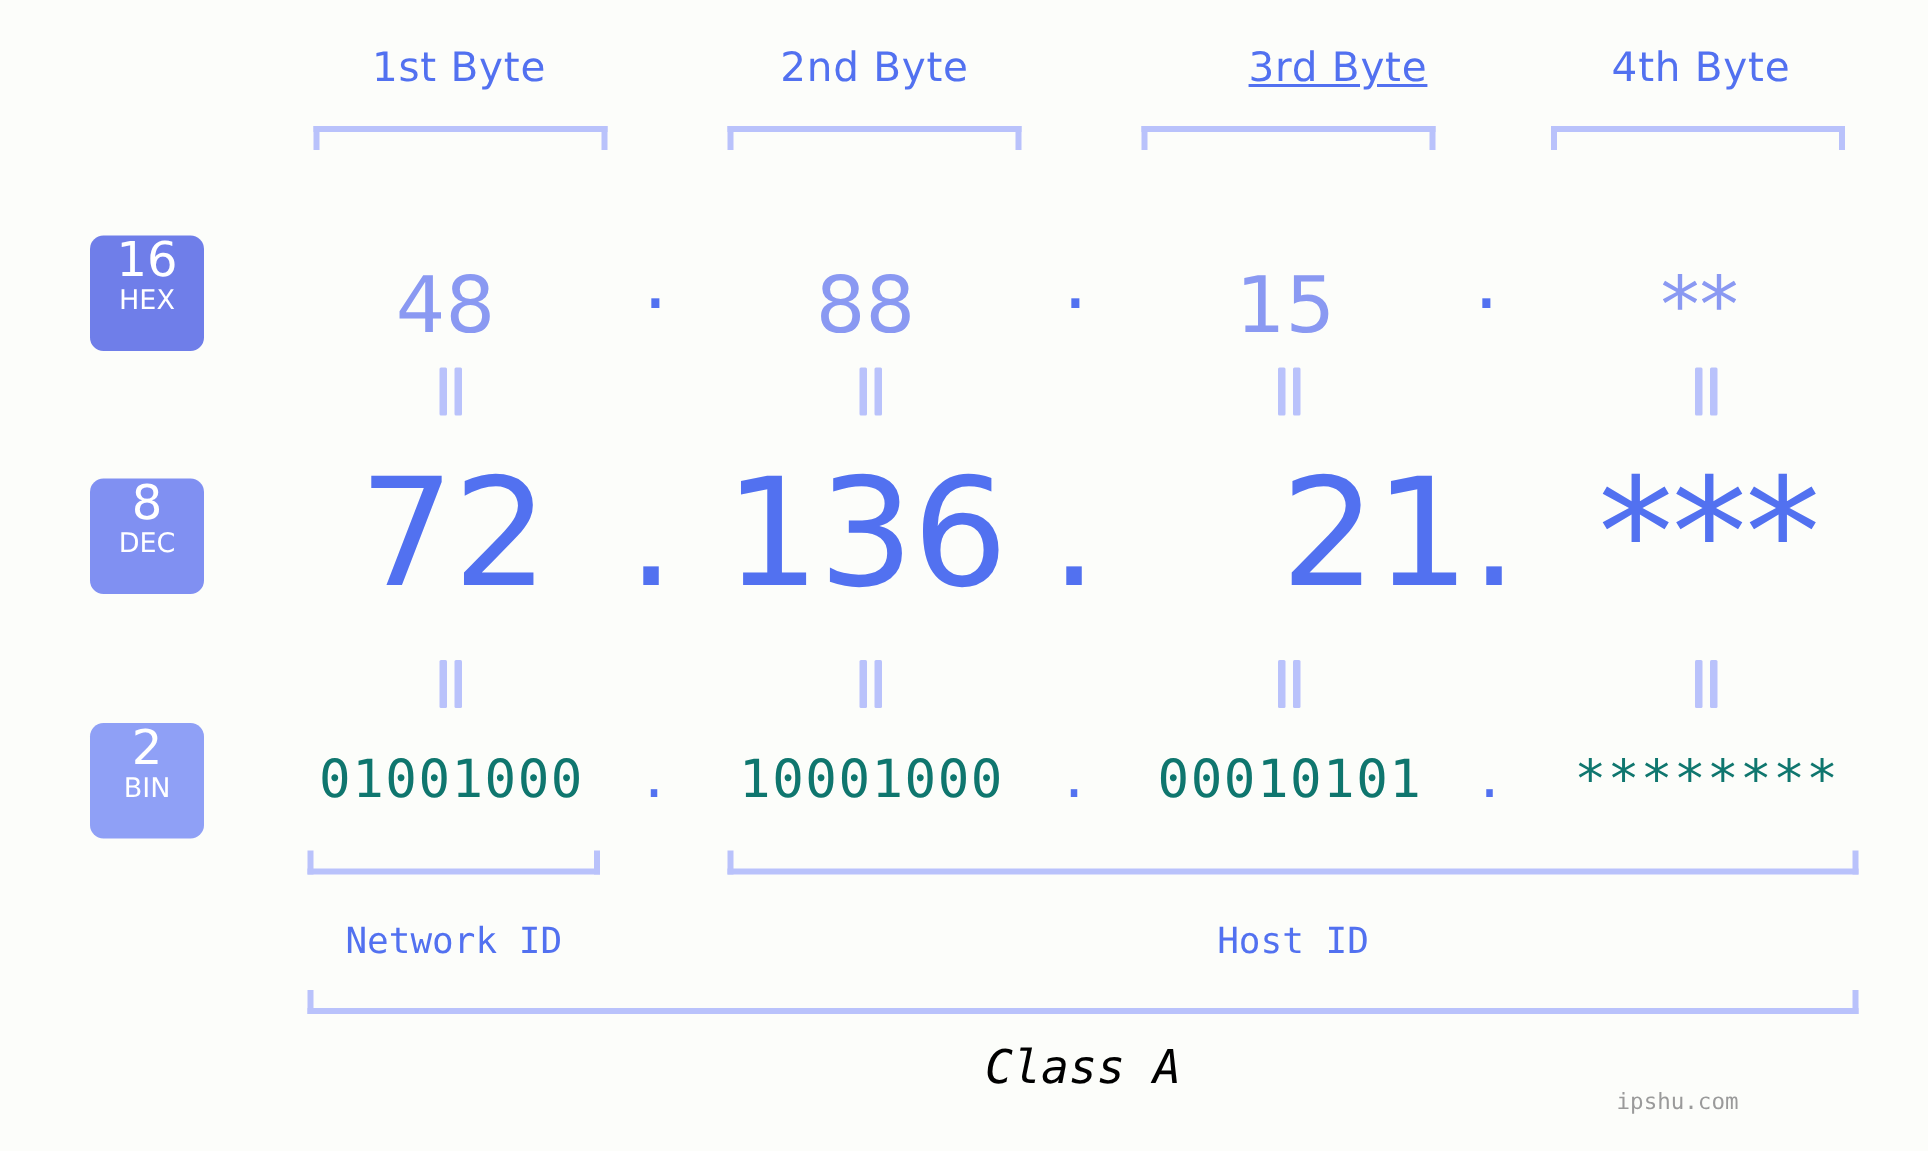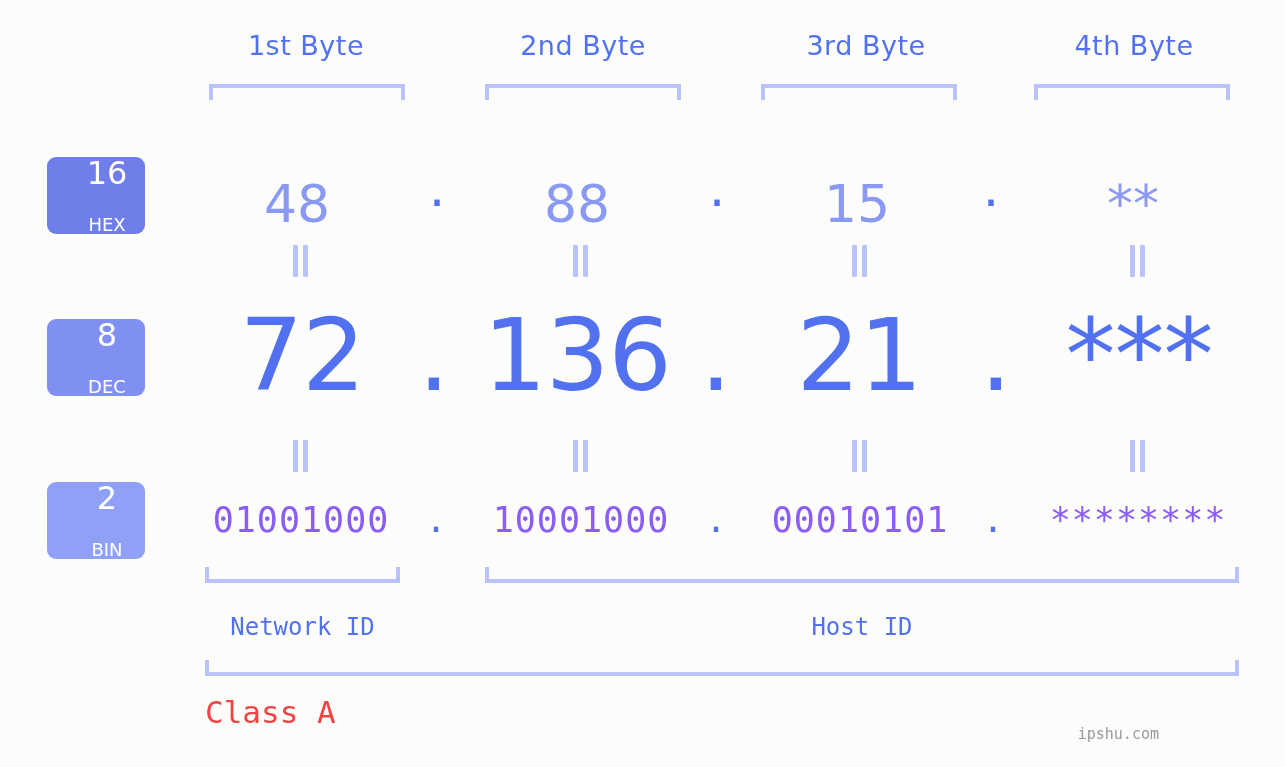--- a/index.html
+++ b/index.html
@@ -49,31 +49,30 @@
     height: 16px;
     border-bottom: 4px solid #b9c2fb;
     border-left: 4px solid #b9c2fb;
     border-right: 4px solid #b9c2fb;
     box-sizing: border-box;
   }
 
   
   .badge {
     position: absolute;
-    left: 47px;
+    left: 60px;
     width: 76px;
     height: 77px;
     border-radius: 9px;
     color: #ffffff;
     display: flex;
     flex-direction: column;
     align-items: center;
-    justify-content: space-between;
+    justify-content: flex-start;
     line-height: 1;
-    padding-left: 22px;
   }
   .badge .num {
     font-size: 32px;
     font-weight: 400;
     letter-spacing: 0px;
   }
   .badge .name {
     font-size: 18px;
     font-weight: 400;
     margin-top: 3px;
@@ -137,21 +136,21 @@
     color: #5271f0;
     text-align: center;
   }
 
   
   #row-bin { top: 490px; height: 62px; }
   #row-bin .cell {
     top: 0;
     width: 240px;
     font-size: 35px;
-    color: #8b5cf6;
+    color: #0f766e;
     font-family: "DejaVu Sans Mono", "Liberation Mono", monospace;
     line-height: 60px;
     letter-spacing: 1px;
   }
   #row-bin .dot {
     position: absolute;
     top: 0;
     width: 40px;
     line-height: 60px;
     font-size: 35px;
@@ -187,44 +186,46 @@
     white-space: nowrap;
     letter-spacing: 0px;
   }
 
   
   #class-label {
     position: absolute;
     top: 694px;
     left: 205px;
     width: 1034px;
+    text-align: center;
     font-size: 31px;
-    color: #ef4444;
+    color: #000000;
     font-family: "DejaVu Sans Mono", "Liberation Mono", monospace;
     white-space: nowrap;
+    font-style: italic;
   }
 
   
   #watermark {
     position: absolute;
     right: 14px;
     bottom: 24px;
     font-size: 15px;
     color: #9a9a9a;
     font-family: "DejaVu Sans Mono", "Liberation Mono", monospace;
   }
 </style>
 </head>
 <body>
 
 <div class="stage">
 
   <div class="byte-label" style="left:186px;">1st Byte</div>
   <div class="byte-label" style="left:463px;">2nd Byte</div>
-  <div class="byte-label" style="left:746px;">3rd Byte</div>
+  <div class="byte-label" style="left:772px;text-decoration:underline;">3rd Byte</div>
   <div class="byte-label" style="left:1014px;">4th Byte</div>
 
   <div class="bracket-top" style="left:209px; width:196px;"></div>
   <div class="bracket-top" style="left:485px; width:196px;"></div>
   <div class="bracket-top" style="left:761px; width:196px;"></div>
   <div class="bracket-top" style="left:1034px; width:196px;"></div>
 
   <div class="badge" id="badge-hex">
     <div class="num">16</div>
     <div class="name">HEX</div>
@@ -263,21 +264,21 @@
   <div class="eq" style="left:1126px; top:245px;">
       <span class="b1"></span>
       <span class="b2"></span>
     </div>
 
   <div class="row" id="row-dec">
     <div class="cell" style="left:182px;">72</div>
     <div class="dot" style="left:412px;">.</div>
     <div class="cell" style="left:457px;">136</div>
     <div class="dot" style="left:694px;">.</div>
-    <div class="cell" style="left:739px;">21</div>
+    <div class="cell" style="left:739px;text-align:right;">21</div>
     <div class="dot" style="left:974px;">.</div>
     <div class="cell" style="left:1019px;">***</div>
   </div>
 
   <div class="eq" style="left:289px; top:440px;">
       <span class="b1"></span>
       <span class="b2"></span>
     </div>
   <div class="eq" style="left:569px; top:440px;">
       <span class="b1"></span>

